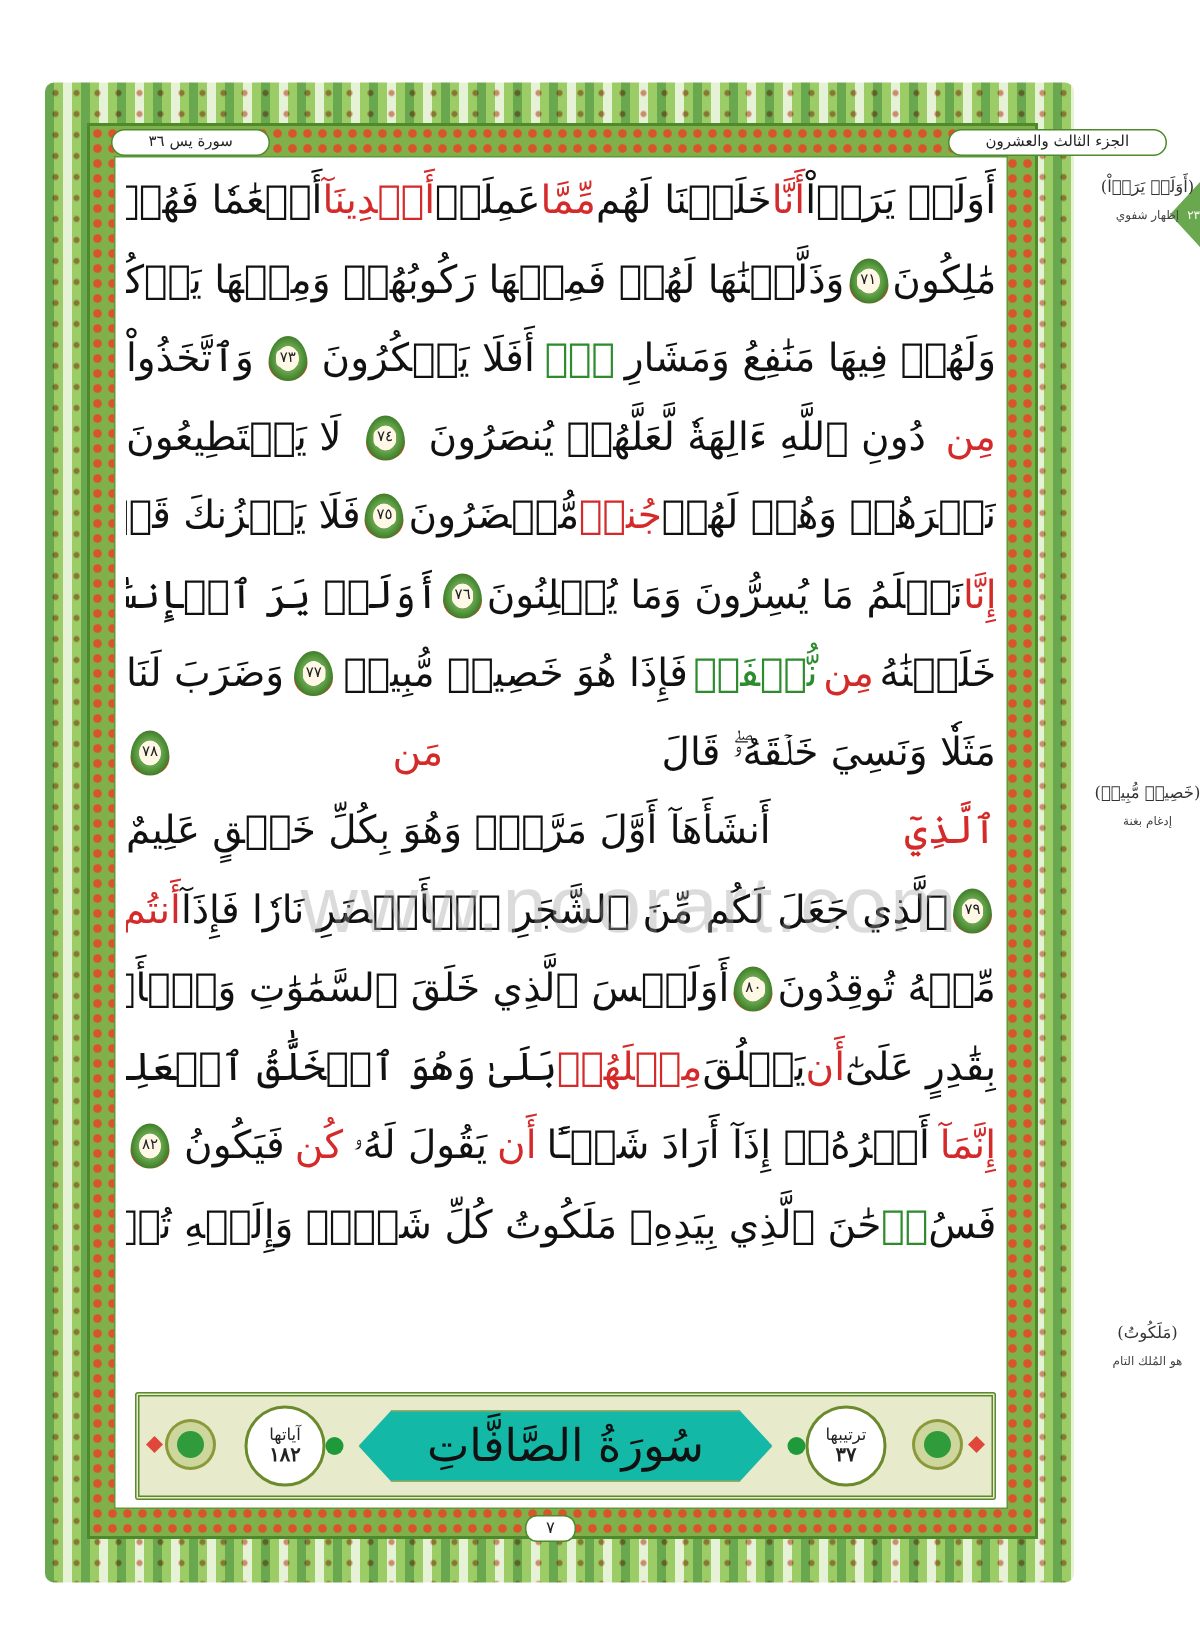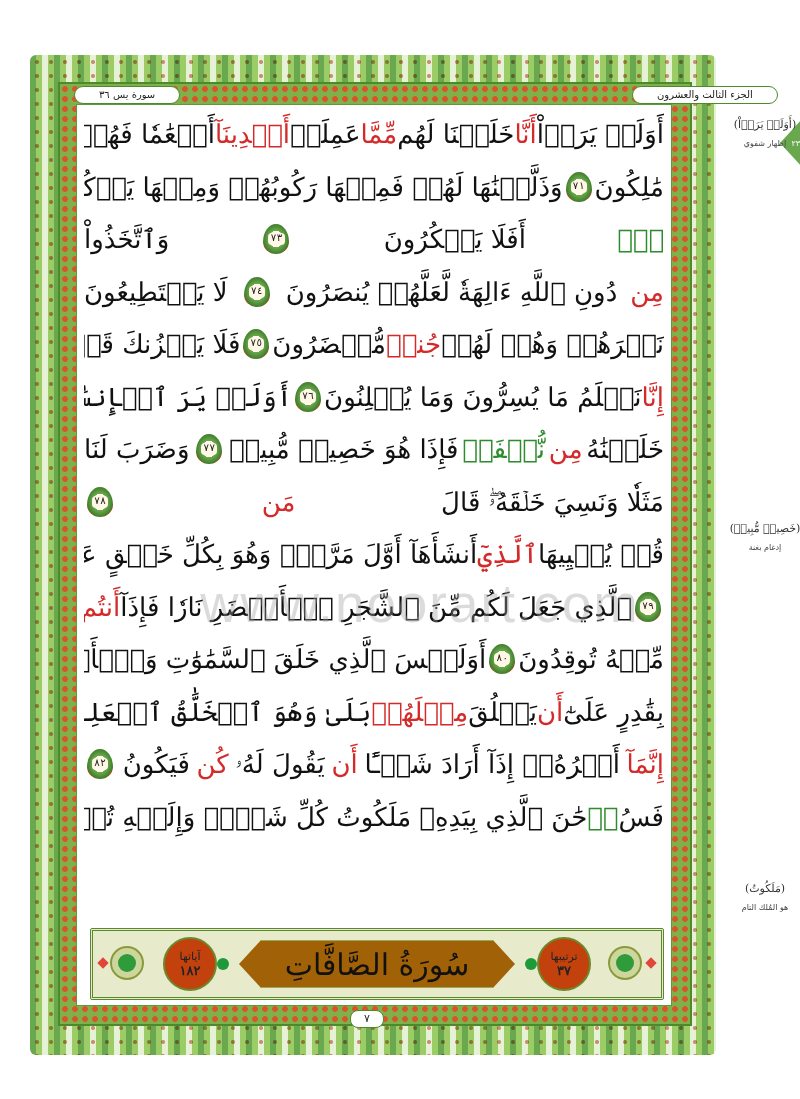--- a/index.html
+++ b/index.html
@@ -41,43 +41,43 @@
     text-align:justify; text-align-last:justify; white-space:nowrap; overflow:hidden;
     display:flex; justify-content:space-between; align-items:center;
   }
   .seg { display:inline-block; }
   .red { color:#d42a2a; }
   .green { color:#2e8b2e; }
   .marker {
     display:inline-flex; align-items:center; justify-content:center;
     width:26px; height:30px; border-radius:50% 50% 50% 50% / 60% 60% 40% 40%;
     background:radial-gradient(ellipse at center, #fff8e6 38%, #6aa84f 40%, #3f7f2a 70%, #c8452a 72%, #6aa84f 80%);
-    font-family:Liberation Mono, monospace; font-size:10px; color:#222; line-height:1; flex:0 0 auto;
+    font-family:Liberation Sans, sans-serif; font-size:10px; color:#222; line-height:1; flex:0 0 auto;
     margin:0 3px;
   }
   .marker span { background:#fff8e6; padding:1px 2px; border-radius:4px; }
 
   .banner {
     position:absolute; left:90px; top:928px; width:568px; height:66px;
     background:#e7ebcb; border:3px double #5b8a2e; border-radius:2px;
     display:flex; align-items:center; justify-content:space-between; direction:rtl;
   }
   .banner .rosette { width:70px; height:50px; position:relative; }
   .banner .rosette::before { content:""; position:absolute; left:25px; top:15px; width:18px; height:18px; border-radius:50%; background:#2f9b3a; box-shadow:0 0 0 6px #cdd69d, 0 0 0 8px #8a9a3a; }
   .banner .rosette::after { content:""; position:absolute; top:20px; width:8px; height:8px; background:#e0473a; transform:rotate(45deg); }
   .banner .rosette.r::after { right:6px; }
   .banner .rosette.l::after { left:6px; }
   .medallion {
-    width:50px; height:50px; border-radius:50%; background:#c2410c; border:2px solid #6b8a2c;
+    width:50px; height:50px; border-radius:50%; background:#ffffff; border:2px solid #6b8a2c;
     display:flex; flex-direction:column; align-items:center; justify-content:center;
     font-family:"DejaVu Serif", serif; font-size:11px; color:#222; line-height:1.2;
   }
   .medallion .num { font-size:13px; font-weight:bold;text-align:right; }
   .title-cartouche {
-    flex:1; margin:0 10px; height:46px; background:#a16207; border:1px solid #9ca85a;
+    flex:1; margin:0 10px; height:46px; background:#14b8a6; border:1px solid #9ca85a;
     clip-path: polygon(8% 0, 92% 0, 100% 50%, 92% 100%, 8% 100%, 0 50%);
     display:flex; align-items:center; justify-content:center;
     font-family:"DejaVu Serif", serif; font-size:30px; color:#111;
   }
   .dot-green { width:12px; height:12px; border-radius:50%; background:#1f9a3a; }
 
   .page-number {
     position:absolute; left:350px; top:1010px; width:32px; height:16px; border-radius:8px;
     background:#ffffff; border:1px solid #4c8a2b; text-align:center; font-size:11px; line-height:16px;
     font-family:"DejaVu Serif", serif; color:#222;
@@ -123,20 +123,21 @@
       <span class="seg">أَنۡعَٰمٗا فَهُمۡ لَهَا</span>
     </div>
     <div class="line">
       <span class="seg">مَٰلِكُونَ</span>
       <span class="marker">
         <span>٧١</span>
       </span>
       <span class="seg">وَذَلَّلۡنَٰهَا لَهُمۡ فَمِنۡهَا رَكُوبُهُمۡ وَمِنۡهَا يَأۡكُلُونَ</span>
     </div>
     <div class="line">
+      <span class="seg">وَلَهُمۡ فِيهَا مَنَٰفِعُ وَمَشَارِ</span>
       <span class="seg green">بُۚ</span>
       <span class="seg">أَفَلَا يَشۡكُرُونَ</span>
       <span class="marker">
         <span>٧٣</span>
       </span>
       <span class="seg">وَٱتَّخَذُواْ</span>
     </div>
     <div class="line">
       <span class="seg red">مِن</span>
       <span class="seg">دُونِ ٱللَّهِ ءَالِهَةٗ لَّعَلَّهُمۡ يُنصَرُونَ</span>
@@ -173,21 +174,20 @@
       <span class="seg">وَضَرَبَ لَنَا</span>
     </div>
     <div class="line">
       <span class="seg">مَثَلٗا وَنَسِيَ خَلۡقَهُۥۖ قَالَ</span>
       <span class="seg red">مَن</span>
       <span class="marker">
         <span>٧٨</span>
       </span>
     </div>
     <div class="line">
-      <span class="seg">قُلۡ يُحۡيِيهَا</span>
       <span class="seg red">ٱلَّذِيٓ</span>
       <span class="seg">أَنشَأَهَآ أَوَّلَ مَرَّةٖۖ وَهُوَ بِكُلِّ خَلۡقٍ عَلِيمٌ</span>
     </div>
     <div class="line">
       <span class="marker">
         <span>٧٩</span>
       </span>
       <span class="seg">ٱلَّذِي جَعَلَ لَكُم مِّنَ ٱلشَّجَرِ ٱلۡأَخۡضَرِ نَارٗا فَإِذَآ</span>
       <span class="seg red">أَنتُم</span>
     </div>

